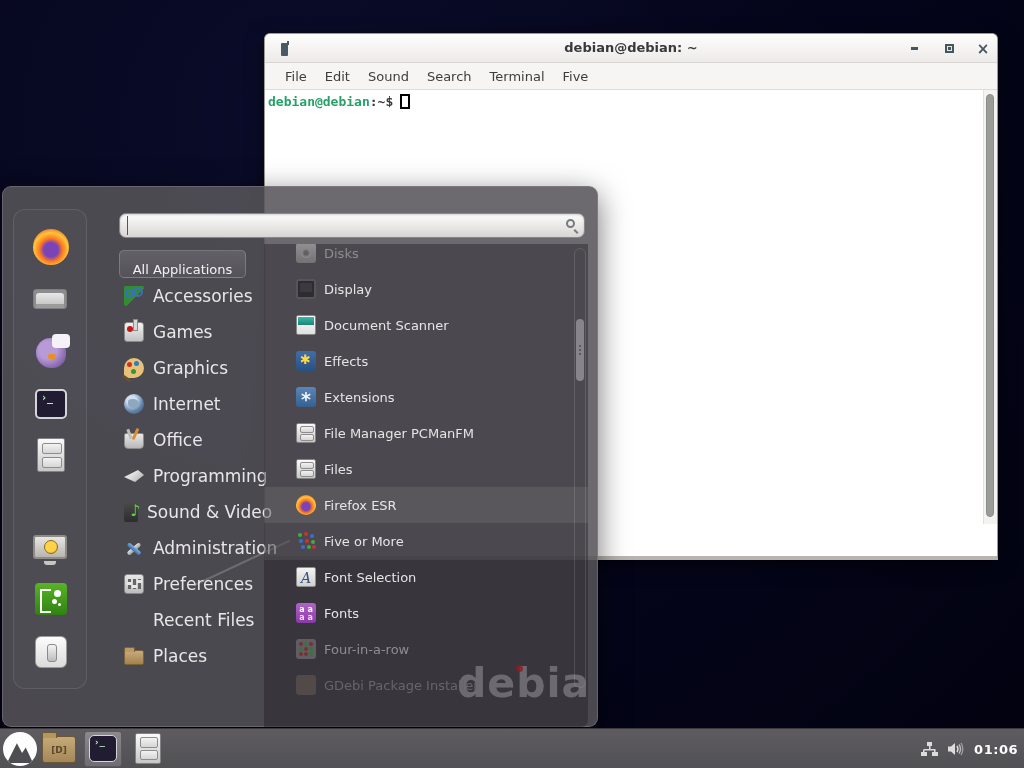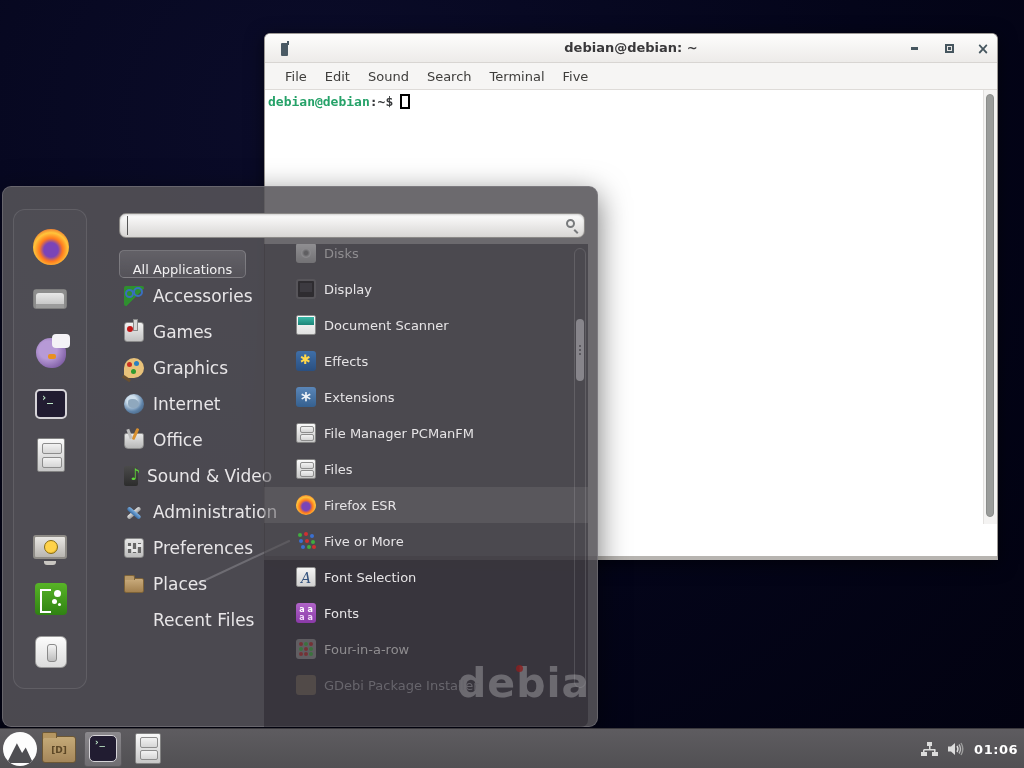--- a/index.html
+++ b/index.html
@@ -319,38 +319,42 @@
       </div>
     <div class="cat-row">
         <span class="cat-icon c-internet"></span>
         <span class="cat-label">Internet</span>
       </div>
     <div class="cat-row">
         <span class="cat-icon c-office"></span>
         <span class="cat-label">Office</span>
       </div>
     <div class="cat-row">
+        <span class="cat-icon c-programming"></span>
+        <span class="cat-label">Programming</span>
+      </div>
+    <div class="cat-row">
         <span class="cat-icon c-soundvideo"></span>
         <span class="cat-label">Sound &amp; Video</span>
       </div>
     <div class="cat-row">
         <span class="cat-icon c-admin"></span>
         <span class="cat-label">Administration</span>
       </div>
     <div class="cat-row">
         <span class="cat-icon c-preferences"></span>
         <span class="cat-label">Preferences</span>
       </div>
     <div class="cat-row">
+        <span class="cat-icon"></span>
+        <span class="cat-label">Recent Files</span>
+      </div>
+    <div class="cat-row">
         <span class="cat-icon c-places"></span>
         <span class="cat-label">Places</span>
-      </div>
-    <div class="cat-row">
-        <span class="cat-icon"></span>
-        <span class="cat-label">Recent Files</span>
       </div>
   </div>
 
   <div class="apps-panel">
     <div class="watermark">debian</div>
     <div class="watermark-dot"></div>
     <div class="apps-list">
       <div class="app-row dim">
           <span class="app-icon a-disks"></span>
           <span class="app-label">Disks</span>

